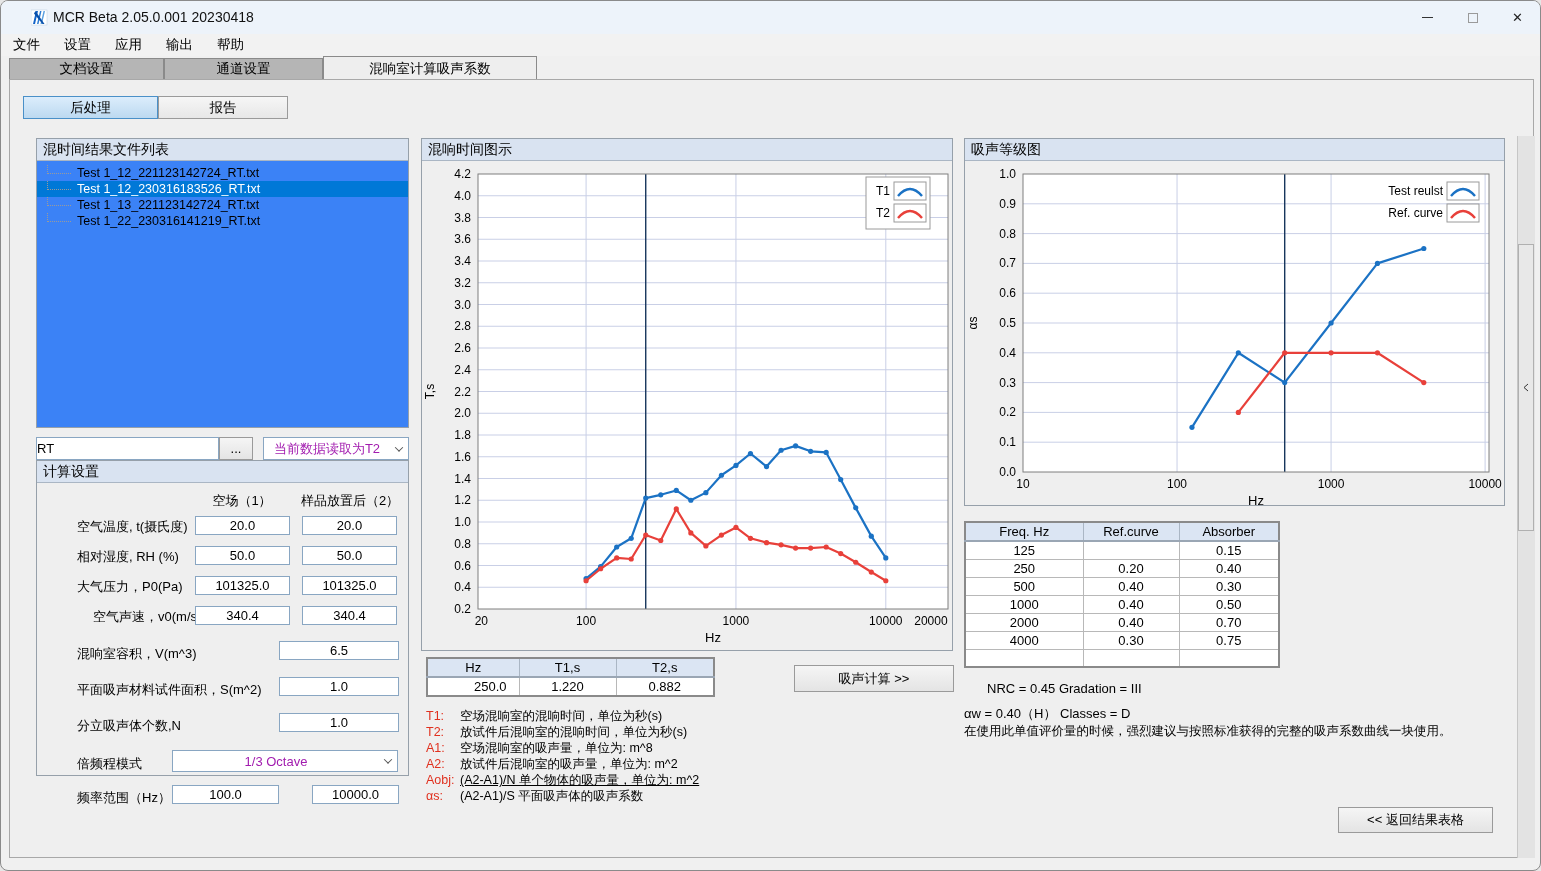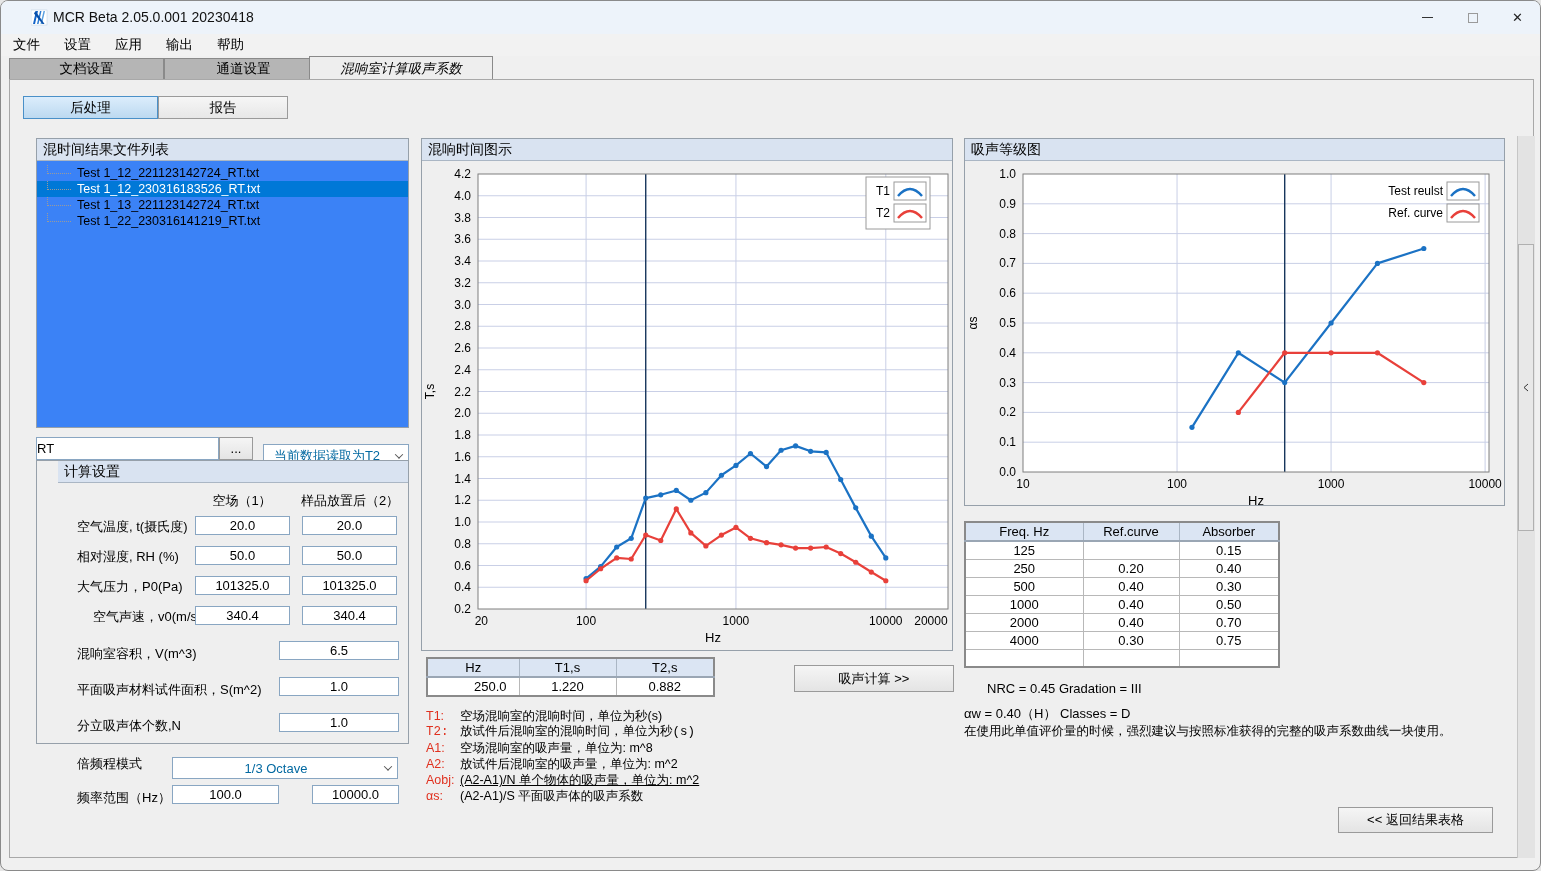--- a/index.html
+++ b/index.html
@@ -32,21 +32,21 @@
   .listbox{position:absolute;left:0;top:22px;right:0;bottom:0;background:#3b82f6;overflow:hidden;}
   .file-item{height:16px;font-size:12.5px;line-height:16px;white-space:nowrap;color:#000;display:flex;align-items:center;}
   .file-item.selected{background:#0078d7;color:#fff;}
   .tree{display:inline-block;width:24px;height:9px;margin-left:10px;margin-right:6px;margin-top:-8px;
         border-left:1px dotted #9a9a9a;border-bottom:1px dotted #9a9a9a;}
   
   .field{position:absolute;background:#fff;border:1px solid #89a6c2;font-size:13px;text-align:center;height:19px;padding:0;color:#000;}
   .field.left{text-align:left;}
   .btn{position:absolute;background:linear-gradient(#f5f5f5,#e4e4e4);border:1px solid #9a9a9a;font-size:13px;
        text-align:center;color:#000;display:flex;align-items:center;justify-content:center;}
-  .combo{position:absolute;background:#fff;border:1px solid #89a6c2;font-size:13px;color:#0369a1;margin-top:7px;}
+  .combo{position:absolute;background:#fff;border:1px solid #89a6c2;font-size:13px;color:#a21caf;}
   .combo .val{position:absolute;left:0;right:18px;top:0;bottom:0;display:flex;align-items:center;justify-content:center;white-space:nowrap;}
   .combo .arrow{position:absolute;right:1px;top:1px;bottom:1px;width:17px;display:flex;align-items:center;justify-content:center;}
   .chev{display:block;width:6px;height:6px;border-right:1px solid #555;border-bottom:1px solid #555;transform:rotate(45deg) translate(-1px,-1px);}
   .lbl{position:absolute;font-size:13px;color:#000;white-space:nowrap;}
   .colhead{position:absolute;font-size:13px;color:#000;text-align:center;}
   
   table.grid{position:absolute;border-collapse:collapse;font-size:13px;background:#fff;border:2px solid #8a8a8a;}
   table.grid th{background:#dbe5f3;font-weight:normal;border:1px solid #aab6c4;border-bottom:2px solid #9aa6b4;}
   table.grid td{border:1px solid #b8b8b8;text-align:center;color:#000;background:#fff;}
   
@@ -88,21 +88,21 @@
   <div class="menubar">
     <span class="menu-item">文件</span>
     <span class="menu-item">设置</span>
     <span class="menu-item">应用</span>
     <span class="menu-item">输出</span>
     <span class="menu-item">帮助</span>
   </div>
 
   <div class="tab" style="left:8px;width:155px;">文档设置</div>
   <div class="tab" style="left:163px;width:159px;">通道设置</div>
-  <div class="tab active" style="left:308px;width:184px;line-height:23px;font-style:italic;">混响室计算吸声系数</div>
+  <div class="tab active" style="left:322px;width:214px;line-height:23px;">混响室计算吸声系数</div>
 
   <div class="content-bg"></div>
 
   <div class="subtab active" style="left:22px;top:95px;width:135px;height:23px;">后处理</div>
   <div class="subtab" style="left:157px;top:95px;width:130px;height:23px;">报告</div>
 
   <div class="panel" style="left:35px;top:137px;width:373px;height:290px;">
     <div class="panel-header">混时间结果文件列表</div>
     <div class="listbox">
       <div style="height:4px;"></div>
@@ -127,21 +127,21 @@
 
   <input class="field left" readonly="" style="left: 35px; top: 436px; width: 183px; height: 23px;" value="RT">
   <div class="btn" style="left:218px;top:436px;width:34px;height:23px;">...</div>
   <div class="combo" style="left:262px;top:436px;width:146px;height:23px;">
     <span class="val">当前数据读取为T2</span>
     <span class="arrow">
         <span class="chev"></span>
       </span>
   </div>
 
-  <div class="panel" style="left:35px;top:459px;width:373px;height:284px;padding-left:21px;">
+  <div class="panel" style="left:35px;top:459px;width:373px;height:316px;">
     <div class="panel-header">计算设置</div>
     <div class="colhead" style="left:157px;top:31px;width:96px;">空场（1）</div>
     <div class="colhead" style="left:255px;top:31px;width:116px;">样品放置后（2）</div>
 
     <div class="lbl" style="left:40px;top:57px;">空气温度, t(摄氏度)</div>
     <input class="field" readonly="" style="left: 158px; top: 55px; width: 95px;" value="20.0">
     <input class="field" readonly="" style="left: 265px; top: 55px; width: 95px;" value="20.0">
 
     <div class="lbl" style="left:40px;top:87px;">相对湿度, RH (%)</div>
     <input class="field" readonly="" style="left: 158px; top: 85px; width: 95px;" value="50.0">
@@ -300,21 +300,21 @@
       <td style="height:18px;padding-left:35px;">250.0</td>
       <td>1.220</td>
       <td>0.882</td>
     </tr>
   </tbody>
     </table>
 
   <div class="btn" style="left:793px;top:664px;width:160px;height:27px;">吸声计算 &gt;&gt;</div>
 
   <div class="note-line" style="left:425px;top:708px;"><span class="note-tag">T1:</span><span>空场混响室的混响时间，单位为秒(s)</span></div>
-  <div class="note-line" style="left:425px;top:724px;font-family:Liberation Mono, monospace;"><span class="note-tag">T2:</span><span>放试件后混响室的混响时间，单位为秒(s)</span></div>
+  <div class="note-line" style="left:425px;top:724px;"><span class="note-tag">T2:</span><span>放试件后混响室的混响时间，单位为秒(s)</span></div>
   <div class="note-line" style="left:425px;top:740px;"><span class="note-tag">A1:</span><span>空场混响室的吸声量，单位为: m^8</span></div>
   <div class="note-line" style="left:425px;top:756px;"><span class="note-tag">A2:</span><span>放试件后混响室的吸声量，单位为: m^2</span></div>
   <div class="note-line" style="left:425px;top:772px;text-decoration:underline;"><span class="note-tag">Aobj:</span><span>(A2-A1)/N 单个物体的吸声量，单位为: m^2</span></div>
   <div class="note-line" style="left:425px;top:788px;"><span class="note-tag">αs:</span><span>(A2-A1)/S  平面吸声体的吸声系数</span></div>
 
   <div class="panel" style="left:963px;top:137px;width:541px;height:368px;">
     <div class="panel-header">吸声等级图</div>
     <div class="chart-host" style="left:0;top:22px;">
       <svg id="chart2" width="539" height="344" viewBox="0 0 539 344">
           <rect x="58" y="13" width="466" height="298" fill="#ffffff"></rect>

